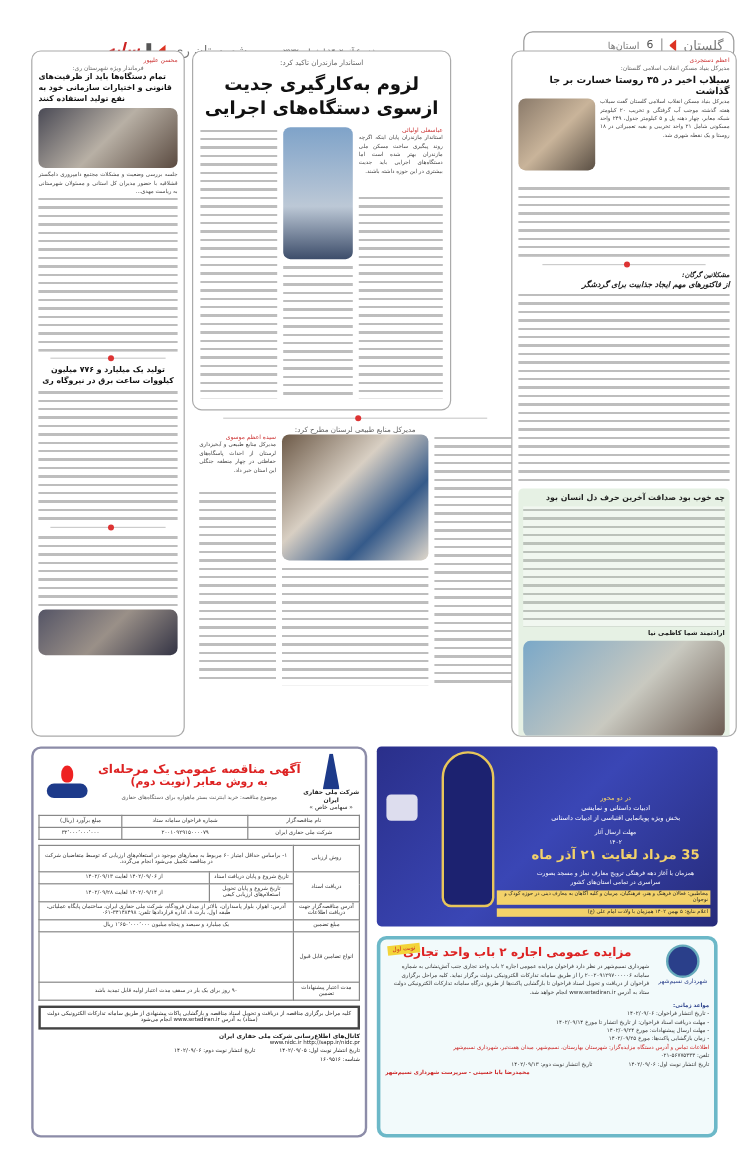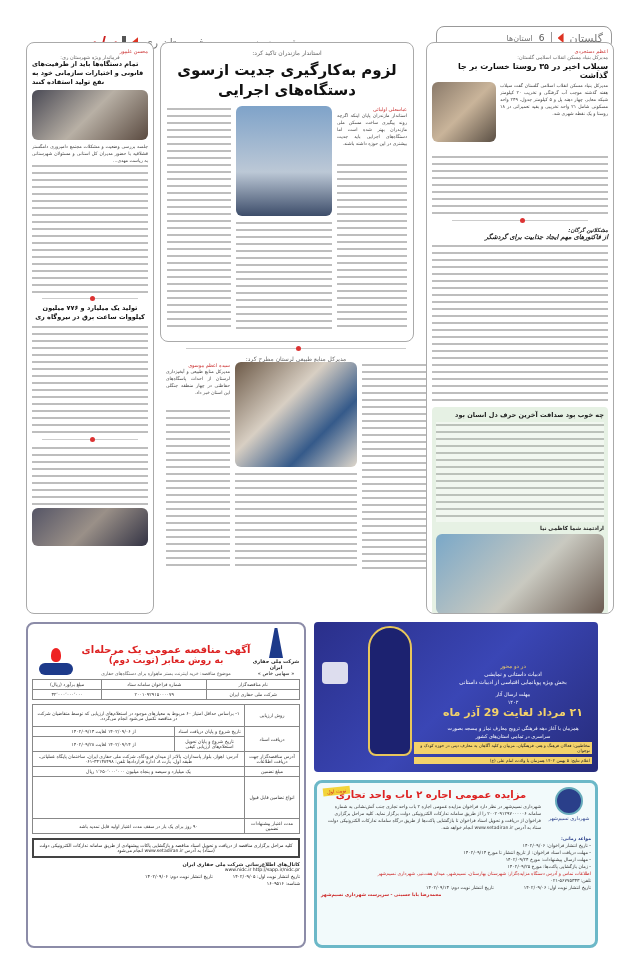--- a/index.html
+++ b/index.html
@@ -51,21 +51,21 @@
   <div style="font-size:6.5px;font-weight:bold;font-style:italic;margin-bottom:2px">از فاکتورهای مهم ایجاد جذابیت برای گردشگر</div>
   <div class="lines" style="height:160px"></div>
   <div style="background:#e6f1e4;margin-top:4px;padding:4px;border-radius:4px;height:210px">
     <div style="font-size:6.5px;font-weight:bold">چه خوب بود صداقت آخرین حرف دل انسان بود</div>
     <div class="lines" style="height:100px;margin-top:3px;opacity:.45"></div>
     <div style="font-size:5.5px;font-weight:bold;margin-top:3px">ارادتمند شما کاظمی نیا</div>
     <div class="photo" style="height:80px;margin-top:3px;background:linear-gradient(135deg,#7aa8c8,#c9c9c0 55%,#6a5a50)"></div>
   </div>
 </div>
 
-<div class="abs box" style="top:42px;left:160px;width:254px;height:300px;padding:6px">
+<div class="abs box" style="top:42px;left:160px;width:216px;height:300px;padding:6px">
   <div class="kicker">استاندار مازندران تاکید کرد:</div>
   <div class="h1" style="font-size:15px;line-height:20px;margin-top:4px">لزوم به‌کارگیری جدیت ازسوی دستگاه‌های اجرایی</div>
   <div style="display:flex;gap:5px;margin-top:6px">
     <div style="width:70px">
       <div class="byline">عباسعلی اولیائی</div>
       <div class="txt" style="height:50px">استاندار مازندران پایان اینکه اگرچه روند پیگیری ساخت مسکن ملی مازندران بهتر شده است اما دستگاه‌های اجرایی باید جدیت بیشتری در این حوزه داشته باشند.</div>
       <div class="lines" style="height:170px"></div>
     </div>
     <div style="flex:1">
       <div class="photo" style="height:110px;background:linear-gradient(180deg,#7fa3c9,#bcc8d6 60%,#3d4d6a)"></div>
@@ -105,21 +105,21 @@
   <div class="lines" style="height:130px"></div>
   <div class="divider" style="margin:5px 10px"></div>
   <div class="h1" style="font-size:6.5px;text-align:center;line-height:9px">تولید یک میلیارد و ۷۷۶ میلیون کیلووات ساعت برق در نیروگاه ری</div>
   <div class="lines" style="height:110px;margin-top:2px"></div>
   <div class="divider" style="margin:5px 10px"></div>
   <div class="lines" style="height:60px;margin-top:2px"></div>
   <div class="photo" style="height:38px;margin-top:3px;background:linear-gradient(135deg,#556,#9a9088 50%,#334)"></div>
 </div>
 
 <div class="abs ad" style="top:622px;left:26px;width:280px;height:326px;padding:4px;border-color:#8c8ca8">
-  <div style="display:flex;align-items:flex-end;justify-content:space-between">
+  <div style="display:flex;align-items:center;justify-content:space-between">
     <div style="width:48px;text-align:center">
       <div style="width:14px;height:30px;margin:0 auto;background:#1d3a8a;clip-path:polygon(40% 0,60% 0,100% 100%,0 100%)"></div>
       <div style="font-size:5px;font-weight:bold">شرکت ملی حفاری ایران</div>
       <div style="font-size:5px">« سهامی خاص »</div>
     </div>
     <div style="flex:1;text-align:center">
       <div style="color:#d22;font-weight:bold;font-size:10px">آگهی مناقصه عمومی یک مرحله‌ای</div>
       <div style="color:#d22;font-weight:bold;font-size:9px">به روش معابر (نوبت دوم)</div>
       <div style="font-size:4.6px;margin-top:6px;color:#555">موضوع مناقصه: خرید اینترنت بستر ماهواره برای دستگاه‌های حفاری</div>
     </div>
@@ -186,21 +186,21 @@
 </div>
 
 <div class="abs" style="top:622px;left:314px;width:284px;height:150px;background:linear-gradient(135deg,#2a2f8a,#3a46b5 50%,#262b7a);border-radius:4px;color:#fff;overflow:hidden">
   <div style="position:absolute;left:54px;top:4px;width:44px;height:130px;border:2px solid #e8c65a;border-radius:22px 22px 8px 8px;background:#1c2270"></div>
   <div style="position:absolute;right:10px;top:40px;width:150px;text-align:center;font-size:5.5px;line-height:8px">
     <div style="color:#f3d26a">در دو محور</div>
     <div>ادبیات داستانی و نمایشی</div>
     <div>بخش ویژه پویانمایی اقتباسی از ادبیات داستانی</div>
     <div style="margin-top:4px;font-size:5px">مهلت ارسال آثار</div>
     <div style="font-size:5px">۱۴۰۲</div>
-    <div style="color:#f3d26a;font-weight:bold;font-size:11px;line-height:14px">۲۱ مرداد لغایت 29 آذر ماه</div>
+    <div style="color:#f3d26a;font-weight:bold;font-size:11px;line-height:14px">35 مرداد لغایت ۲۱ آذر ماه</div>
     <div style="font-size:5px;margin-top:4px">همزمان با آغاز دهه فرهنگی ترویج معارف نماز و مسجد بصورت سراسری در تمامی استان‌های کشور</div>
   </div>
   <div style="position:absolute;right:6px;bottom:18px;left:100px;background:#f3d26a;color:#222;font-size:4.3px;padding:1px 2px">مخاطبین: فعالان فرهنگ و هنر، فرهنگیان، مربیان و کلیه آگاهان به معارف دینی در حوزه کودک و نوجوان</div>
   <div style="position:absolute;right:6px;bottom:8px;left:100px;background:#f3d26a;color:#222;font-size:4.3px;padding:1px 2px">اعلام نتایج: ۵ بهمن ۱۴۰۲ همزمان با ولادت امام علی (ع)</div>
   <div style="position:absolute;left:8px;top:40px;width:26px;height:22px;background:#dde;border-radius:4px"></div>
 </div>
 
 <div class="abs" style="top:780px;left:314px;width:284px;height:168px;border:3px solid #6cb8c8;border-radius:8px;background:#f2fafb;padding:4px;overflow:hidden">
   <div style="position:absolute;left:6px;top:4px;background:#f3d43a;color:#c22;font-size:5px;padding:1px 4px;transform:rotate(-6deg)">نوبت اول</div>
   <div style="display:flex;gap:6px">

